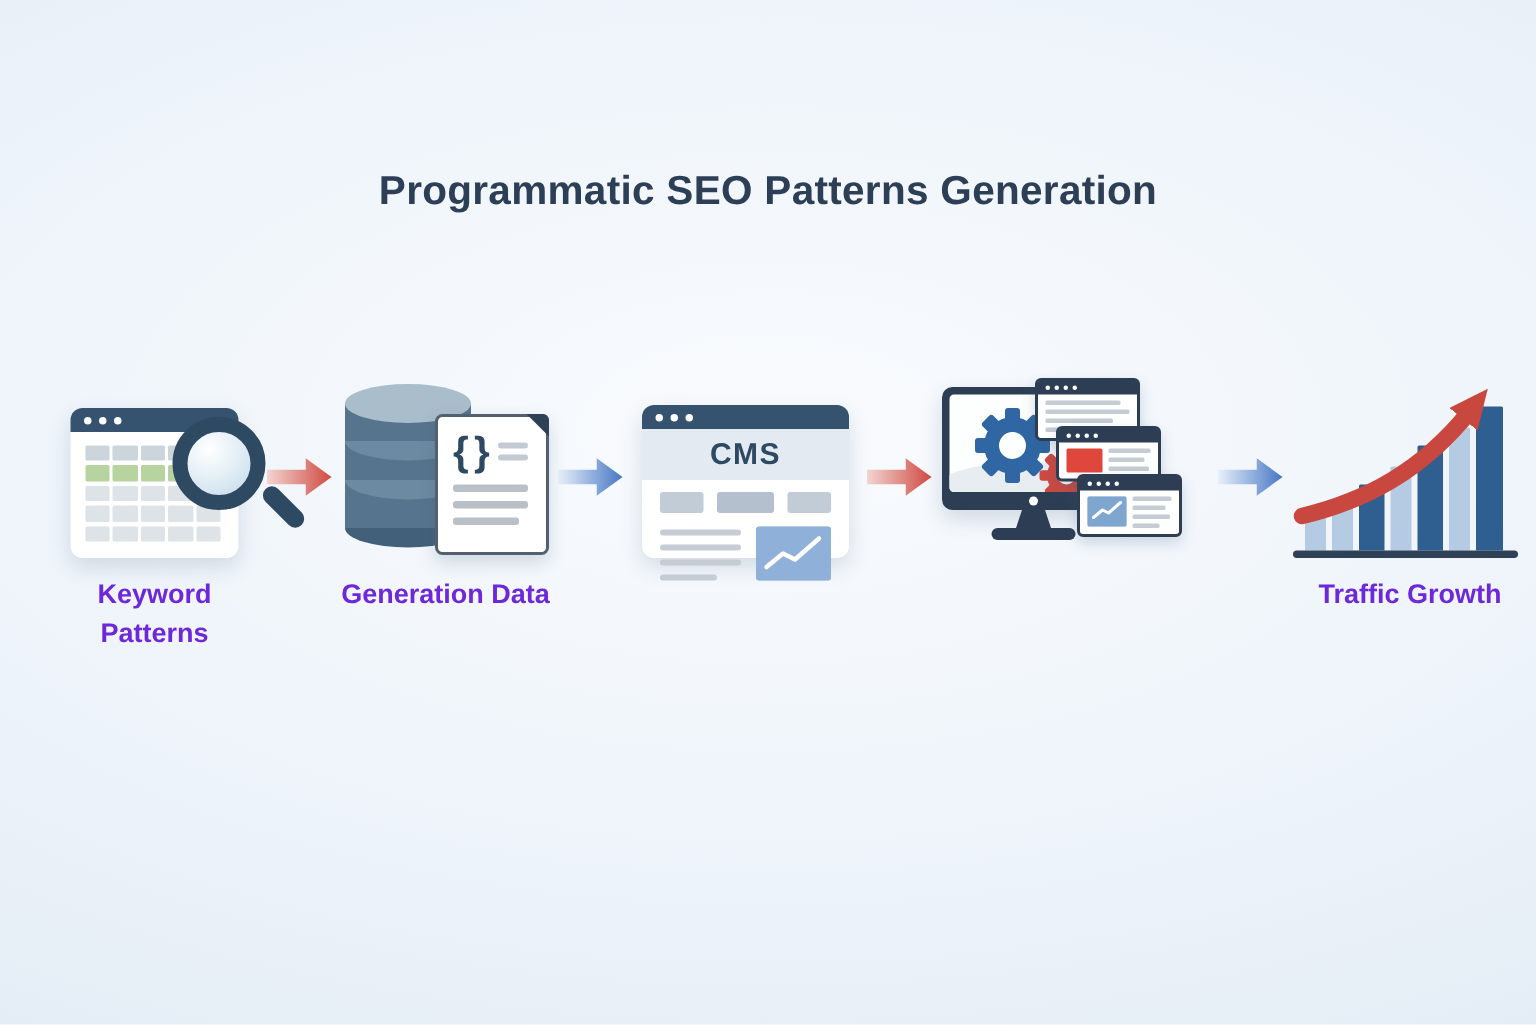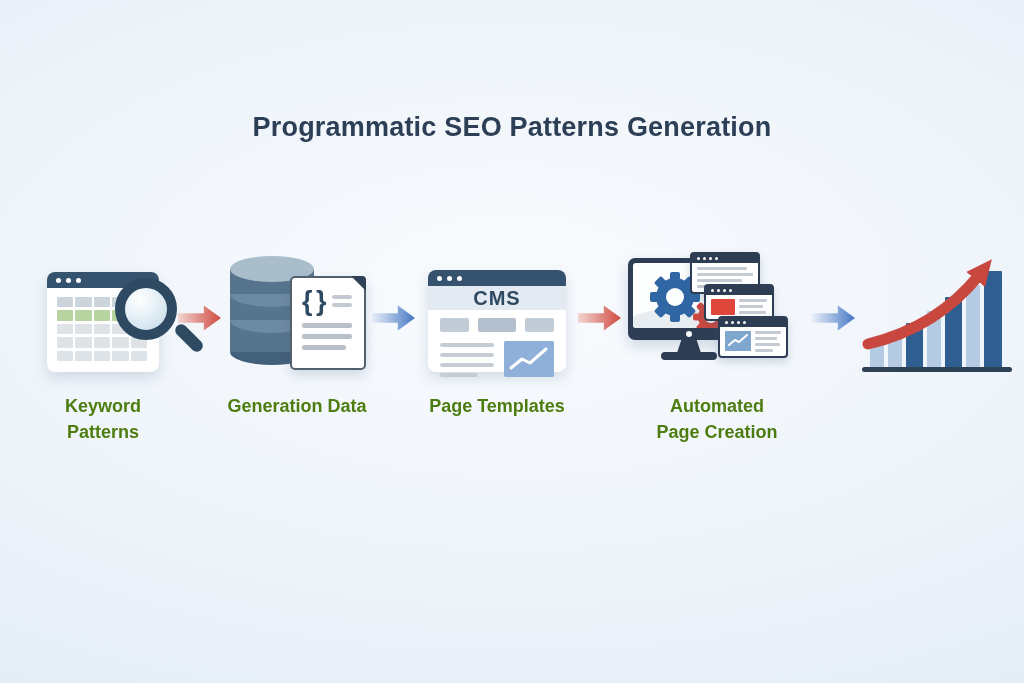--- a/index.html
+++ b/index.html
@@ -12,21 +12,21 @@
     position:absolute;top:112px;left:0;width:100%;text-align:center;
     font-size:27px;font-weight:bold;color:#2d3f56;letter-spacing:.2px;
   }
   .flow{
     position:absolute;top:250px;left:28px;width:968px;
     display:flex;justify-content:space-between;align-items:flex-start;
   }
   .step{display:flex;flex-direction:column;align-items:center;flex:0 0 auto;}
   .s1{width:150px}.s2{width:150px}.s3{width:162px}.s4{width:190px}.s5{width:168px}
   .icon-box{height:122px;display:flex;align-items:flex-end;justify-content:center;position:relative;}
-  .step-label{margin-top:21px;text-align:center;font-size:18px;font-weight:bold;color:#4d7c0f;line-height:26px;}
+  .step-label{margin-top:11px;text-align:center;font-size:18px;font-weight:bold;color:#6d28d9;line-height:26px;}
   .flow-arrow{flex:0 0 44px;margin-top:52px;}
 
   
   .winshadow{box-shadow:0 6px 14px rgba(60,90,130,.18);}
   .bwin{background:#fff;border-radius:8px;position:relative;}
   .bwin-header{height:16px;background:#35526e;border-radius:8px 8px 0 0;display:flex;align-items:center;padding-left:9px;gap:5px;}
   .dot{width:5px;height:5px;border-radius:50%;background:#fff;}
 
   
   .sheet{position:absolute;left:10px;top:25px;right:12px;bottom:11px;display:flex;flex-direction:column;gap:3px;}
@@ -46,21 +46,21 @@
   .doc-ear{position:absolute;top:-2px;right:-2px;width:0;height:0;border-top:15px solid #2e4156;border-left:15px solid transparent;border-radius:0 4px 0 0;}
   .braces-row{display:flex;align-items:center;gap:7px;}
   .braces{font-size:27px;font-weight:bold;color:#2e4a63;line-height:28px;letter-spacing:-2px;}
   .mini-lines{display:flex;flex-direction:column;gap:4px;}
   .mini-lines i{display:block;width:20px;height:4px;background:#c4cad1;border-radius:2px;}
   .doc-lines{margin-top:8px;display:flex;flex-direction:column;gap:6px;}
   .doc-lines i{display:block;height:5px;background:#b9c0c8;border-radius:2px;}
   .doc-lines i:nth-child(1){width:50px}.doc-lines i:nth-child(2){width:50px}.doc-lines i:nth-child(3){width:44px}
 
   
-  .cms-band{height:24px;background:#e3eaf2;display:flex;align-items:center;justify-content:center;
+  .cms-band{height:34px;background:#e3eaf2;display:flex;align-items:center;justify-content:center;
             font-size:20px;font-weight:bold;color:#2e4a63;letter-spacing:1px;}
   .cms-blocks{display:flex;gap:9px;padding:8px 12px 0 12px;}
   .cms-blocks i{height:14px;border-radius:2px;background:#c2ccd7;}
   .cms-blocks i:nth-child(1){width:32px}.cms-blocks i:nth-child(2){width:42px;background:#b4c0cd}.cms-blocks i:nth-child(3){width:32px}
   .cms-body{display:flex;padding:9px 12px 0 12px;gap:10px;}
   .cms-lines{display:flex;flex-direction:column;gap:6px;flex:1;padding-top:2px;}
   .cms-lines i{display:block;height:4px;background:#c6ccd4;border-radius:2px;width:100%;}
   .cms-lines i:nth-child(4){width:70%;}
   .cms-chart{width:50px;height:36px;background:#8fb0d8;border-radius:2px;flex:0 0 auto;}
 
@@ -230,24 +230,20 @@
               <i></i>
               <i></i>
               <i></i>
             </div>
           <svg class="cms-chart" width="50" height="36" viewBox="0 0 50 36">
             <rect width="50" height="36" fill="#8fb0d8" rx="2"></rect>
             <polyline points="7,27 18,18 26,22 42,8" fill="none" stroke="#ffffff" stroke-width="3" stroke-linecap="round" stroke-linejoin="round"></polyline>
           </svg>
         </div>
       </div>
-    </div>
-    <div class="step-label">
-      <div>Page Templates</div>
-      <div></div>
     </div>
   </div>
 
   <svg class="flow-arrow" width="44" height="32" viewBox="0 0 46 32">
     <polygon points="0,11 27,11 27,3 45,16 27,29 27,21 0,21" fill="url(#gradRed)"></polygon>
   </svg>
 
   <div class="step s4">
     <div class="icon-box">
       <div class="auto-wrap">
@@ -337,24 +333,20 @@
             <div class="mw-lines">
                 <i style="width:100%"></i>
                 <i style="width:85%"></i>
                 <i style="width:95%"></i>
                 <i style="width:70%"></i>
               </div>
           </div>
         </div>
       </div>
     </div>
-    <div class="step-label">
-      <div>Automated</div>
-      <div>Page Creation</div>
-    </div>
   </div>
 
   <svg class="flow-arrow" width="44" height="32" viewBox="0 0 46 32">
     <polygon points="0,11 27,11 27,3 45,16 27,29 27,21 0,21" fill="url(#gradBlue)"></polygon>
   </svg>
 
   <div class="step s5">
     <div class="icon-box">
       <div class="growth">
         <div class="bars">
@@ -371,16 +363,17 @@
           <defs>
             <marker id="headRed" markerUnits="userSpaceOnUse" markerWidth="30" markerHeight="30" refX="7" refY="13" orient="auto">
               <path d="M0,1 L26,13 L0,25 Z" fill="#c8483f"></path>
             </marker>
           </defs>
           <path d="M6,86 C 48,76 86,56 118,16" fill="none" stroke="#c8483f" stroke-width="11" stroke-linecap="round" marker-end="url(#headRed)"></path>
         </svg>
       </div>
     </div>
     <div class="step-label">
+      <div>Traffic Growth</div>
     </div>
   </div>
 
 </div>
 
 </body></html>

